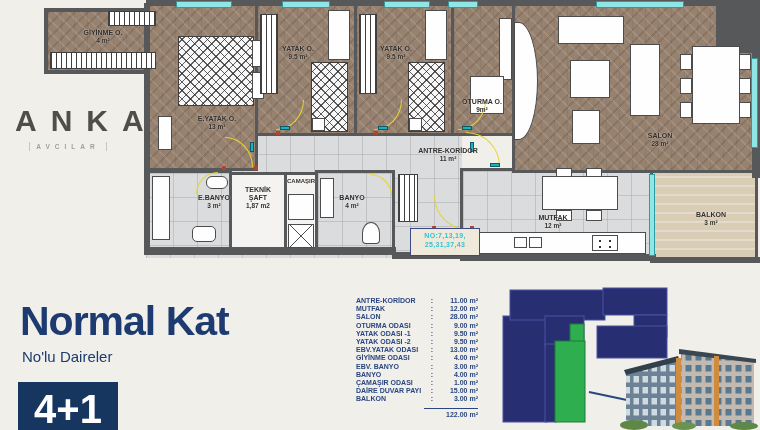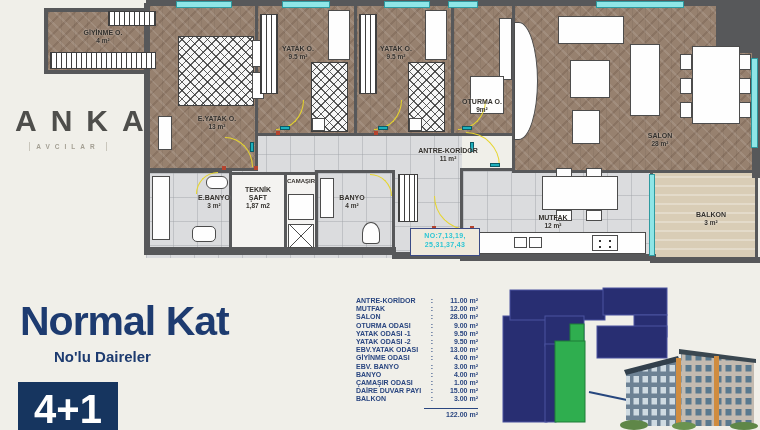--- a/index.html
+++ b/index.html
@@ -41,21 +41,21 @@
   
   .logo{display:flex;align-items:center;}
   .logo .ltr{font-size:30px;font-weight:bold;color:#4e4e4b;padding:0 7px;}
   .logo .sep{width:2px;height:42px;background:#c9c6bc;}
   .logosub{display:flex;align-items:center;justify-content:center;gap:6px;color:#a39f93;}
   .logosub .txt{font-size:6.5px;letter-spacing:5px;font-weight:bold;}
   .logosub .bar{width:1px;height:9px;background:#c9c6bc;}
   
   .title{font-size:41px;font-weight:800;color:#1d3b70;letter-spacing:-1px;}
   .subtitle{font-size:15px;color:#1d3b70;display:flex;gap:12px;font-weight:600;}
-  .subtitle .plain{font-weight:700;margin-left:32px;}
+  .subtitle .plain{font-weight:400;}
   .badge{background:#16355f;color:#fff;font-size:40px;font-weight:800;display:flex;
     align-items:center;justify-content:center;}
   
   .atable{width:122px;color:#2a4680;font-size:7px;font-weight:bold;}
   .atable .row{display:flex;line-height:8.2px;}
   .atable .lbl{flex:1;text-align:left;}
   .atable .cln{width:8px;text-align:center;}
   .atable .val{width:42px;text-align:right;}
   .atable .total{width:54px;margin-left:auto;border-top:1px solid #2a4680;margin-top:4px;
     padding-top:2px;text-align:right;}

